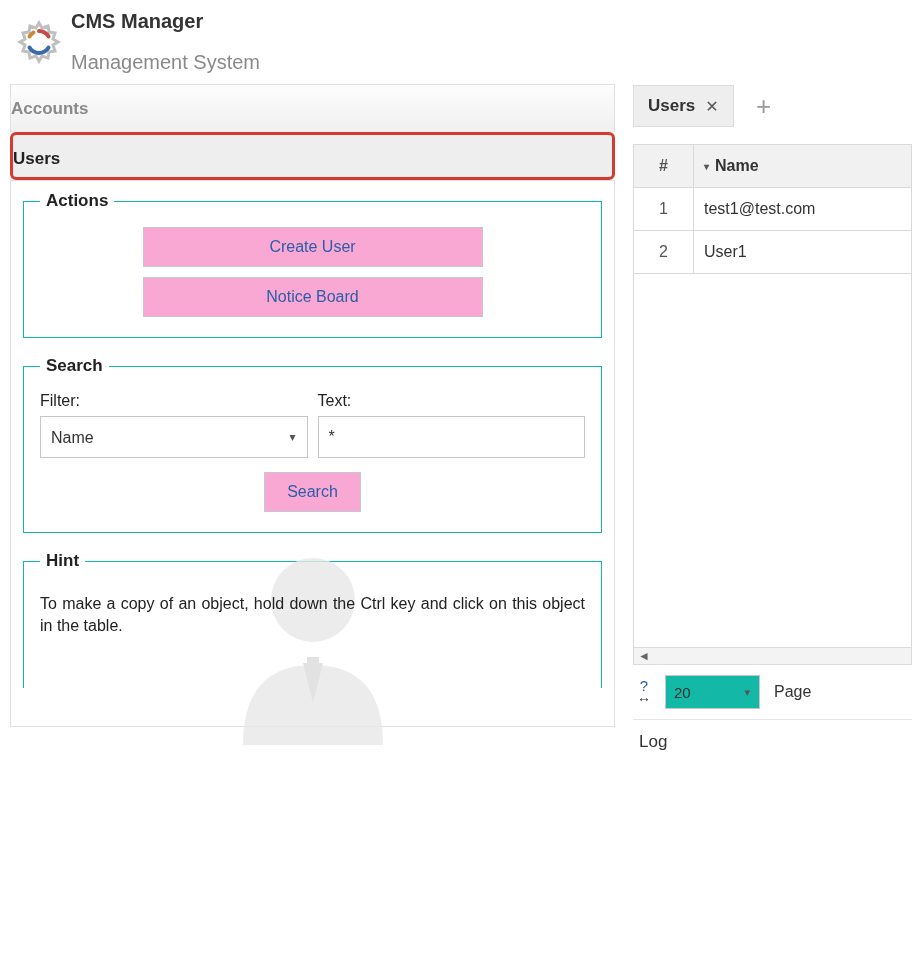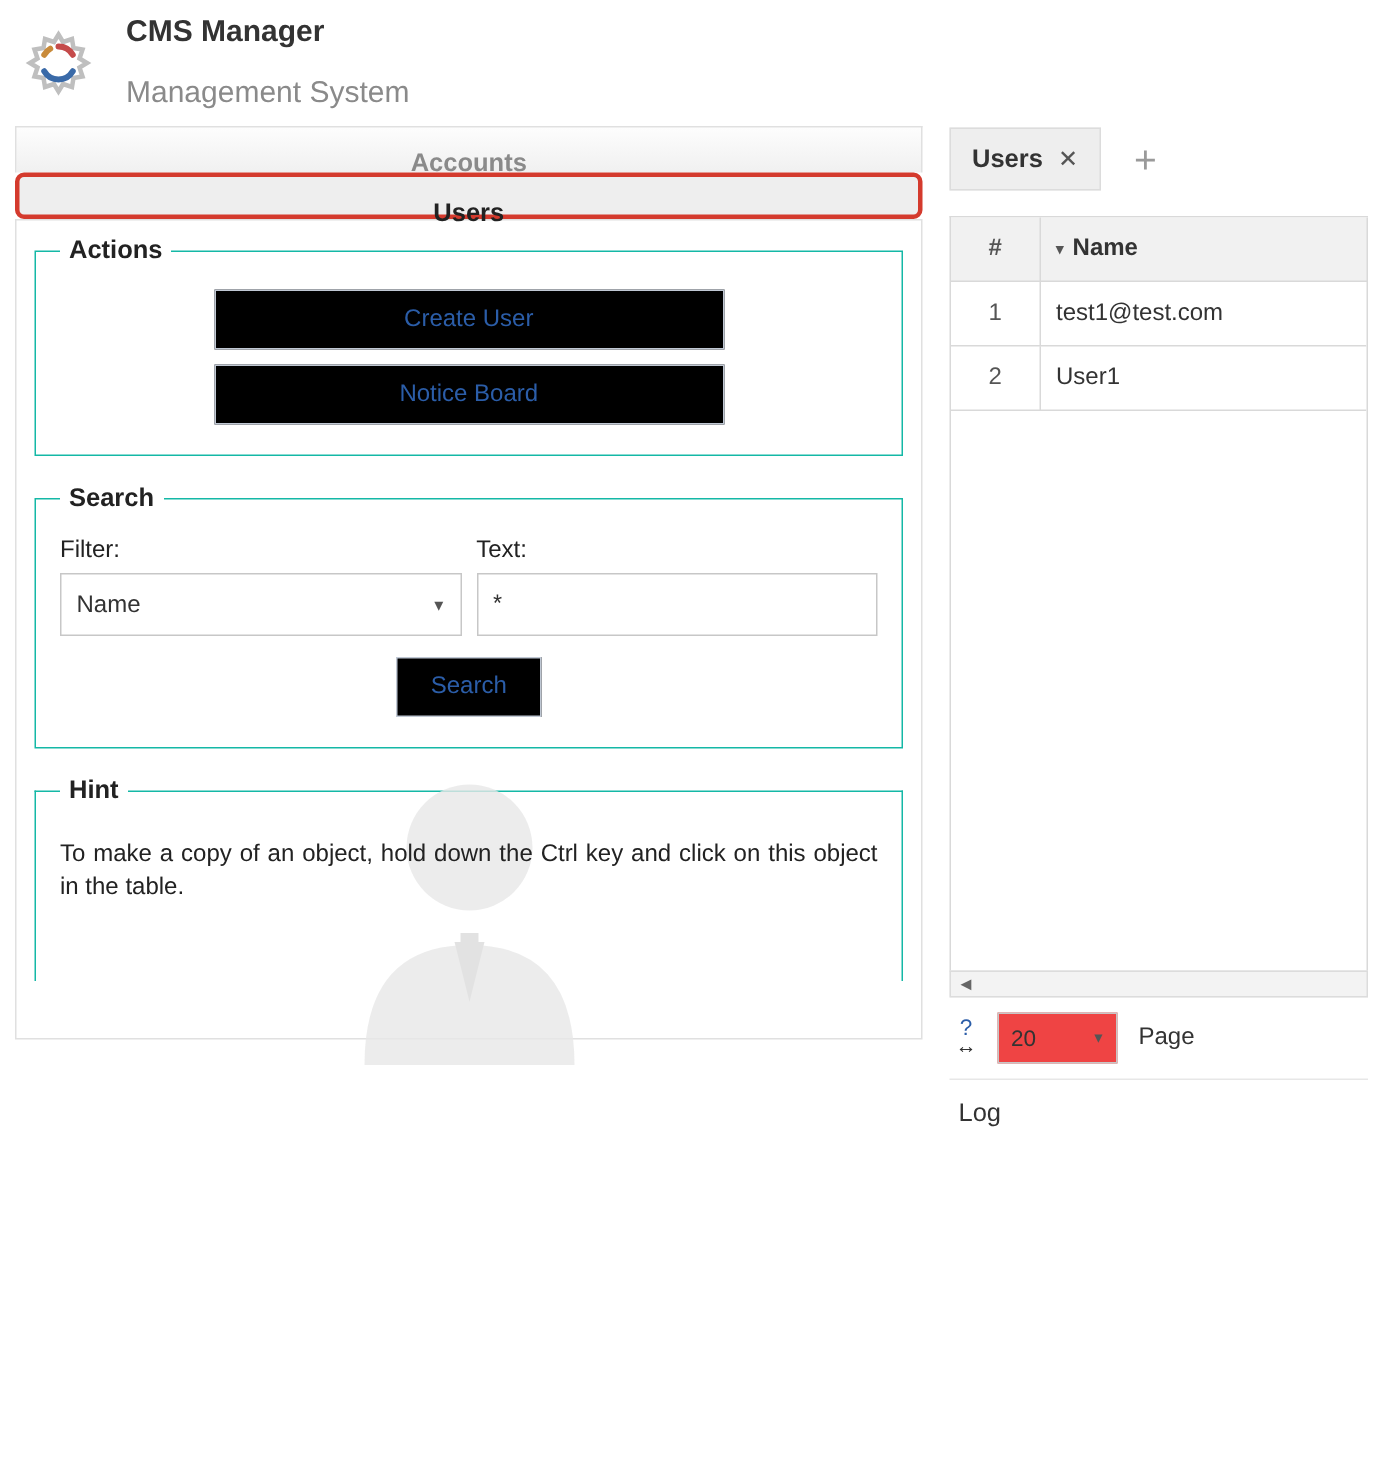--- a/index.html
+++ b/index.html
@@ -8,21 +8,21 @@
     padding: 10px;
     font-family: Arial, Helvetica, sans-serif;
     font-size: 15px;
     color: #333;
     background: #fff;
     width: 922px;
   }
   .header {
     display: flex;
     align-items: center;
-    gap: 22px;
+    gap: 9px;
     margin-bottom: 10px;
     padding-left: 6px;
   }
   .gear-icon svg { display: block; }
   .header-text .title {
     font-size: 20px;
     font-weight: bold;
     color: #333;
   }
   .header-text .subtitle {
@@ -36,23 +36,22 @@
   }
   .left-col {
     width: 605px;
     flex: 0 0 605px;
   }
   .right-col {
     flex: 1;
     min-width: 0;
   }
   .nav-tab {
-    height: 31px;
+    height: 48px;
     line-height: 48px;
-    text-align: center;
     font-size: 17px;
     font-weight: bold;
     color: #8a8a8a;
     background: linear-gradient(#fdfdfd,#f0f0f0);
     border: 1px solid #e0e0e0;
     border-bottom: none;
     cursor: pointer;
   }
   .nav-tab.selected {
     color: #222;
@@ -77,21 +76,21 @@
     padding: 0 6px;
   }
   .action-btns {
     display:flex;
     flex-direction: column;
     align-items: center;
     gap: 10px;
   }
   .btn {
     border: 1px solid #c0c8d4;
-    background: #000000;
+    background: #f9a8d4;
     color: #2b5da8;
     font-size: 16px;
     padding: 10px 0;
     cursor: pointer;
     text-align: center;
   }
   .action-btns .btn { width: 340px; }
   .search-row {
     display:flex;
     gap: 10px;
@@ -247,24 +246,24 @@
   .pager .fit-icon {
     color:#2b5da8;
     font-size: 14px;
     cursor:pointer;
     display:flex;
     flex-direction:column;
     align-items:center;
     line-height:0.8;
   }
   .pager select.pg {
-    width: 80px;
+    width: 95px;
     height: 34px;
     border:1px solid #c7c7c7;
-    background:#ef4444;
+    background:#14b8a6;
     font-size:15px;
     padding: 0 8px;
     appearance:none;
   }
   .pager .sel-wrap { position:relative; }
   .pager .sel-wrap .chev {
     position:absolute; right:10px; top:50%; transform:translateY(-50%);
     font-size:11px; color:#555; pointer-events:none;
   }
   .log-head {

